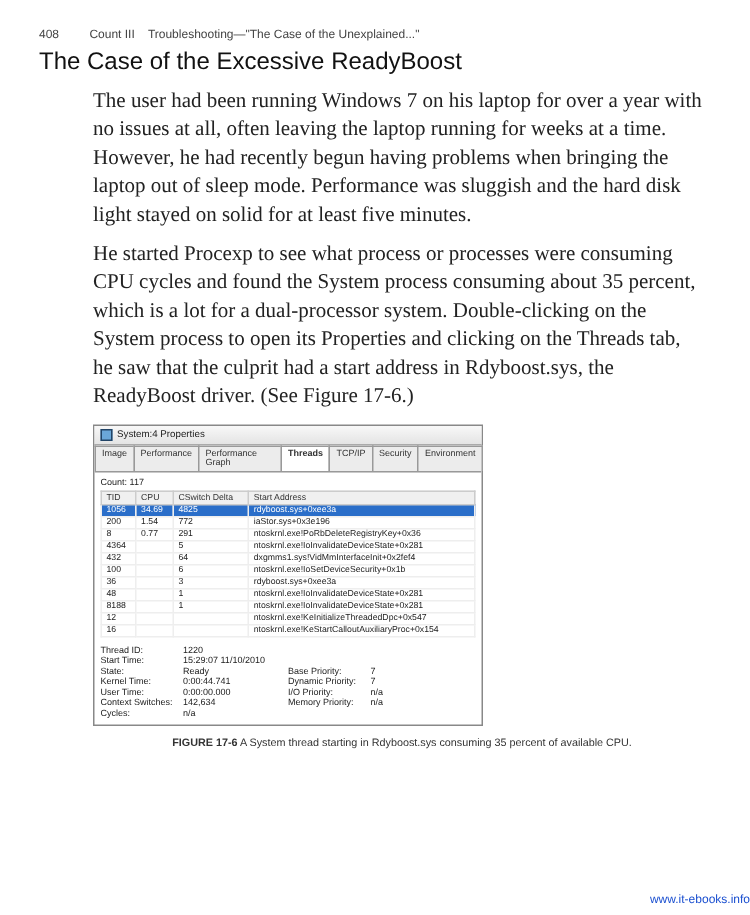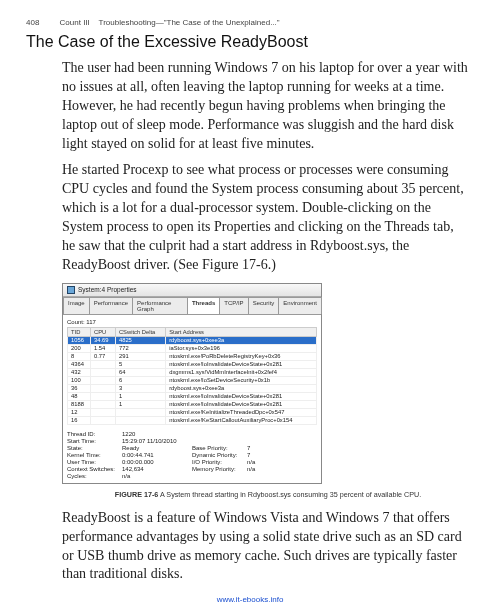--- a/index.html
+++ b/index.html
@@ -110,21 +110,21 @@
     font-size: 7.2px;
     color:#333;
     margin: 5px 0 10px 36px;
     text-align: center;
   }
   .caption b { font-weight:bold; }
   .footer-link {
     position:absolute;
     bottom:6px;
     left:0; right:0;
-    text-align:center;
+    text-align:right;
     font-family: Arial, sans-serif;
     font-size:8px;
     color:#1a4fd0;
   }
 </style>
 </head>
 <body>
 
 <div class="top-line">
   <span class="pagenum">408</span>
@@ -271,16 +271,15 @@
     </div>
   </div>
 </div>
 
 <div class="caption">
   <b>FIGURE 17-6</b>
   <span>A System thread starting in Rdyboost.sys consuming 35 percent of available CPU.</span>
 </div>
 
 <div class="body-block">
-  <p class="para">ReadyBoost is a feature of Windows Vista and Windows 7 that offers performance advantages by using a solid state drive such as an SD card or USB thumb drive as memory cache. Such drives are typically faster than traditional disks.</p>
 </div>
 
 <div class="footer-link">www.it-ebooks.info</div>
 
 </body></html>

